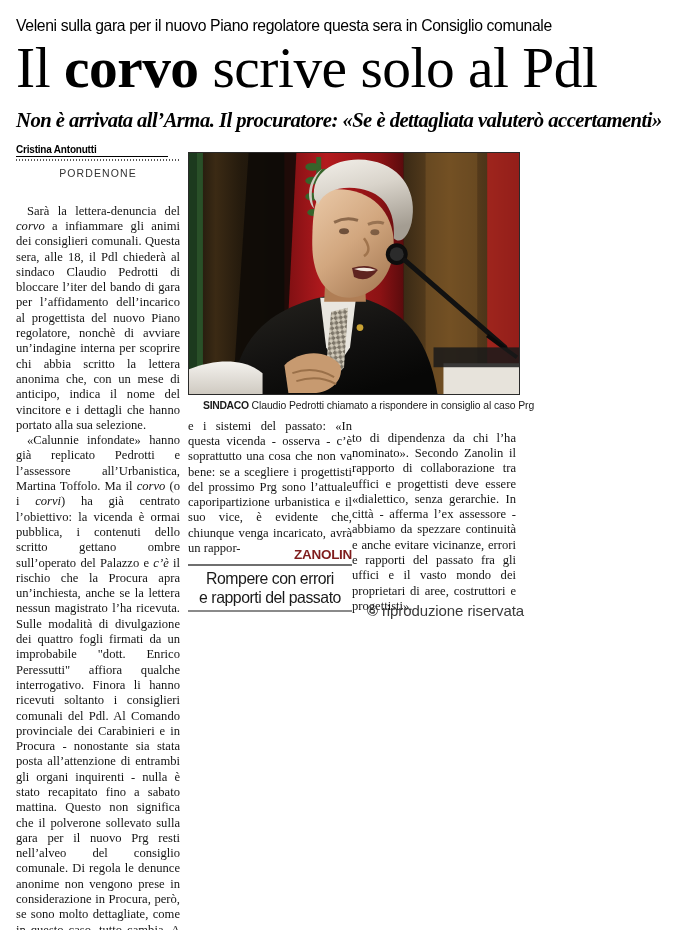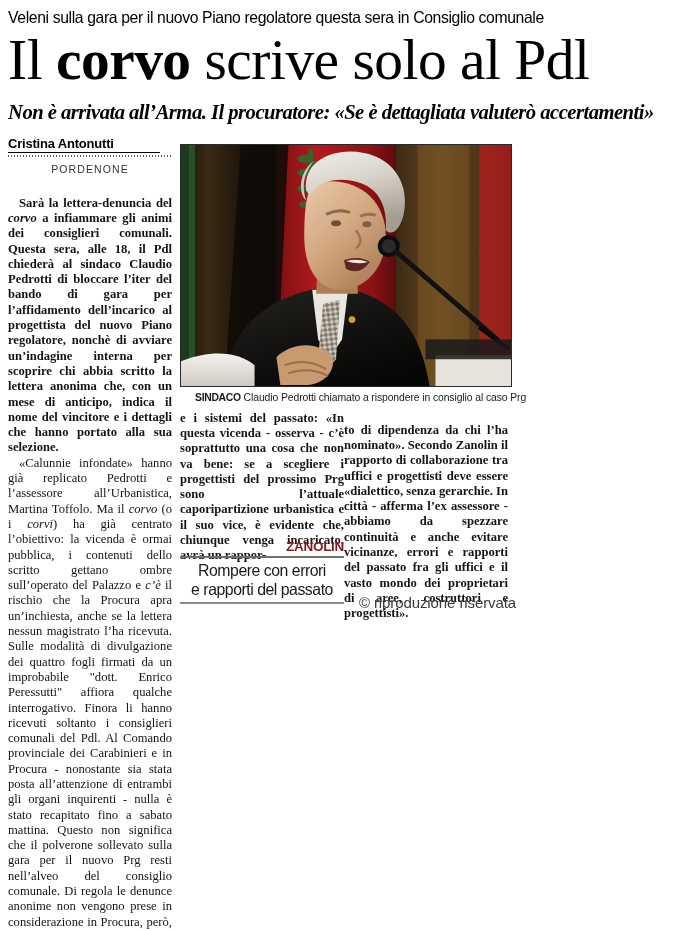--- a/index.html
+++ b/index.html
@@ -12,21 +12,21 @@
     height: 930px;
     overflow: hidden;
     font-family: "Liberation Serif", serif;
     color: #111111;
   }
 
   .page {
     position: relative;
     width: 690px;
     height: 930px;
-    padding: 0;
+    padding: 8px;
     box-sizing: border-box;
   }
 
   
   .head-block {
     padding: 9px 8px 0 8px;
   }
 
   .kicker {
     font-family: "Liberation Sans", sans-serif;
@@ -74,21 +74,21 @@
     padding: 0 8px;
   }
 
   
   .byline-wrap {
     width: 164px;
   }
   .byline-name {
     font-family: "Liberation Sans", sans-serif;
     font-weight: 700;
-    font-size: 13px;
+    font-size: 10px;
     letter-spacing: -0.2px;
     color: #000;
     padding-bottom: 1px;
     border-bottom: 1.6px solid #000;
     display: block;
     width: 152px;
   }
   .byline-dots {
     width: 164px;
     height: 3px;
@@ -114,21 +114,21 @@
     position: absolute;
     font-family: "Liberation Serif", serif;
     font-size: 12.6px;
     line-height: 1.215;
     text-align: justify;
     text-justify: inter-word;
     color: #141414;
     hyphens: manual;
   }
   .col p { margin: 0; text-indent: 11px; }
-  .col p:first-child { text-indent: 11px; font-weight: bold; }
+  .col p:first-child { text-indent: 11px; }
   .col p.noind { text-indent: 0; }
   .col i, .col em { font-style: italic; }
 
   #col1 { left: 8px;   top: 60px;  width: 164px; }
   #col2 { left: 180px; top: 275px; width: 164px; }
   #col3 { left: 344px; top: 287px; width: 164px; }
 
   
   .photo-wrap {
     position: absolute;

